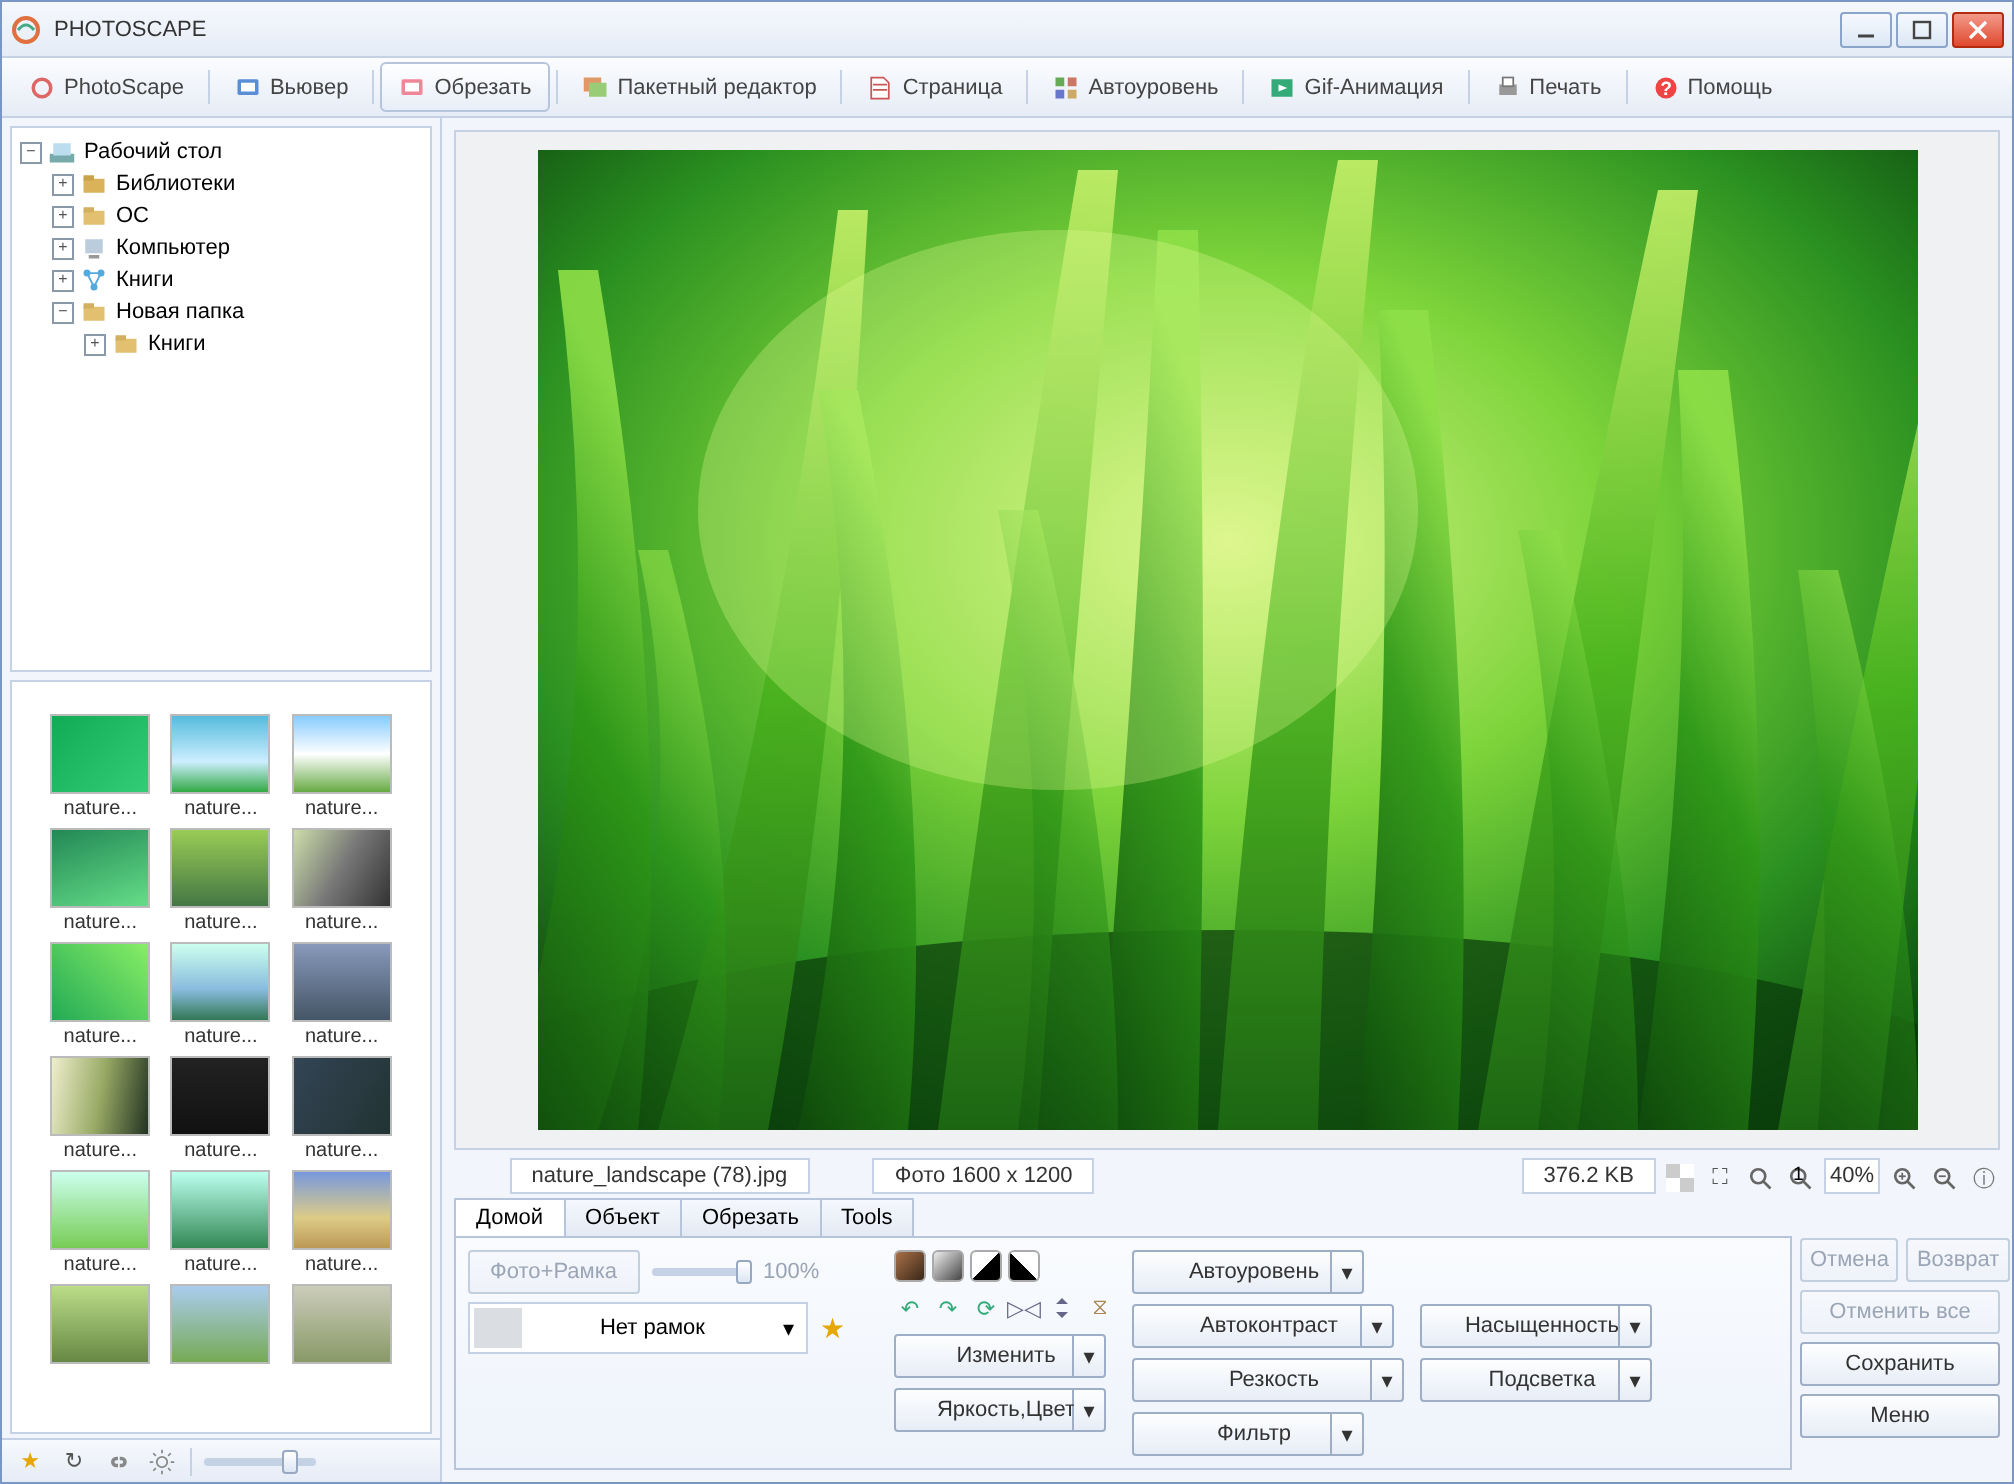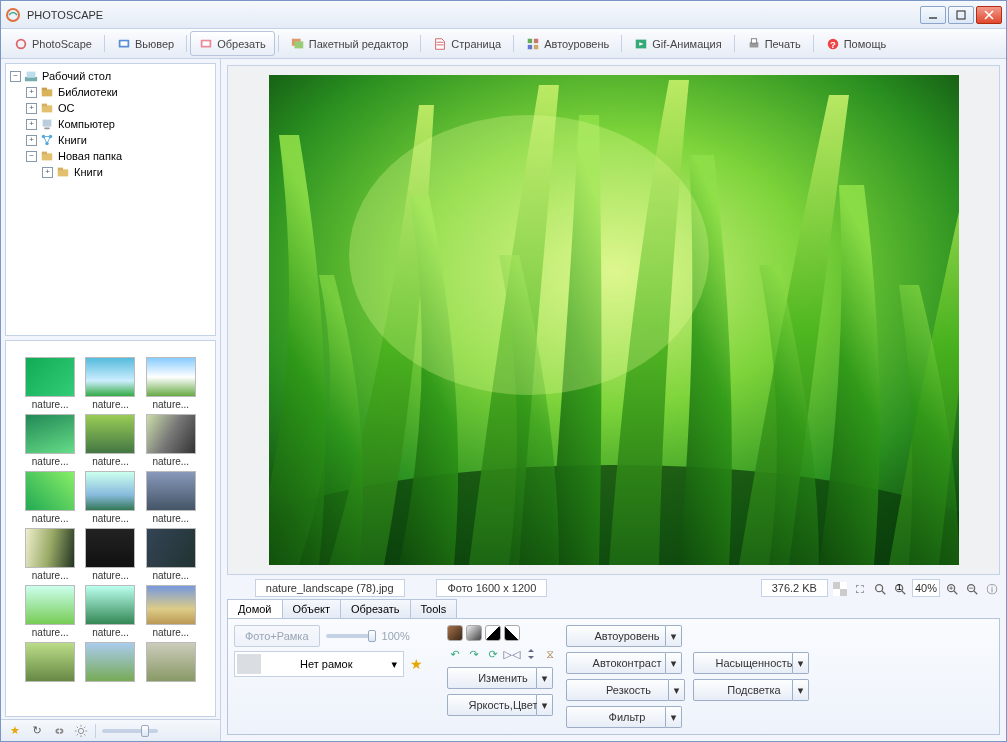--- a/index.html
+++ b/index.html
@@ -515,27 +515,27 @@
             </div>
 
             <div class="pcol" style="gap:5px">
               <div class="dd">
                   <div class="btn" style="width:100px">
                     <span>Автоуровень</span>
                   </div>
                   <div class="btn arrow-btn">▾</div>
                 </div>
               <div class="dd">
-                  <div class="btn" style="width:100px">
+                  <div class="btn" style="width:115px">
                     <span>Автоконтраст</span>
                   </div>
                   <div class="btn arrow-btn">▾</div>
                 </div>
               <div class="dd">
-                  <div class="btn" style="width:103px">
+                  <div class="btn" style="width:120px">
                     <span>Резкость</span>
                   </div>
                   <div class="btn arrow-btn">▾</div>
                 </div>
               <div class="dd">
                   <div class="btn" style="width:100px">
                     <span>Фильтр</span>
                   </div>
                   <div class="btn arrow-btn">▾</div>
                 </div>
@@ -552,17 +552,36 @@
                   <div class="btn" style="width:100px">
                     <span>Подсветка</span>
                   </div>
                   <div class="btn arrow-btn">▾</div>
                 </div>
             </div>
 
           </div>
         </div>
 
+        <div class="right-col">
+          <div style="display:flex;gap:4px">
+            <div class="btn disabled" style="flex:1;padding:0 4px">
+                <span>Отмена</span>
+              </div>
+            <div class="btn disabled" style="flex:1;padding:0 4px">
+                <span>Возврат</span>
+              </div>
+          </div>
+          <div class="btn disabled">
+              <span>Отменить все</span>
+            </div>
+          <div class="btn">
+              <span>Сохранить</span>
+            </div>
+          <div class="btn">
+              <span>Меню</span>
+            </div>
+        </div>
       </div>
 
     </div>
   </div>
 </div>
 
 </body></html>

